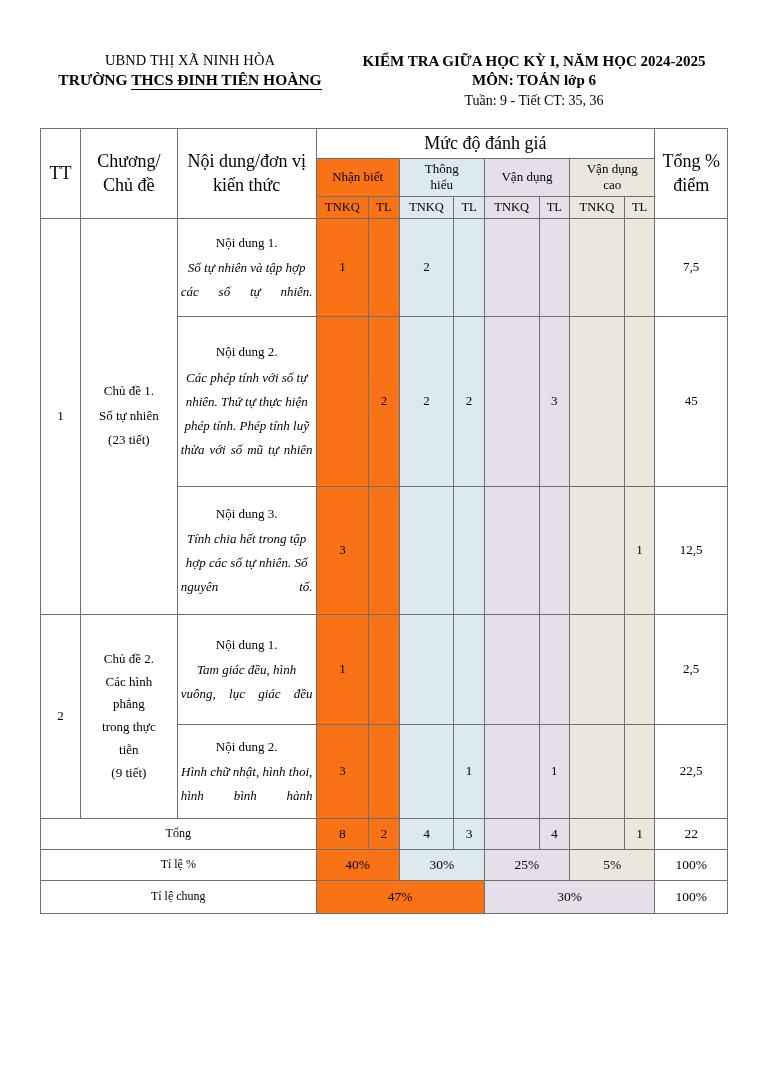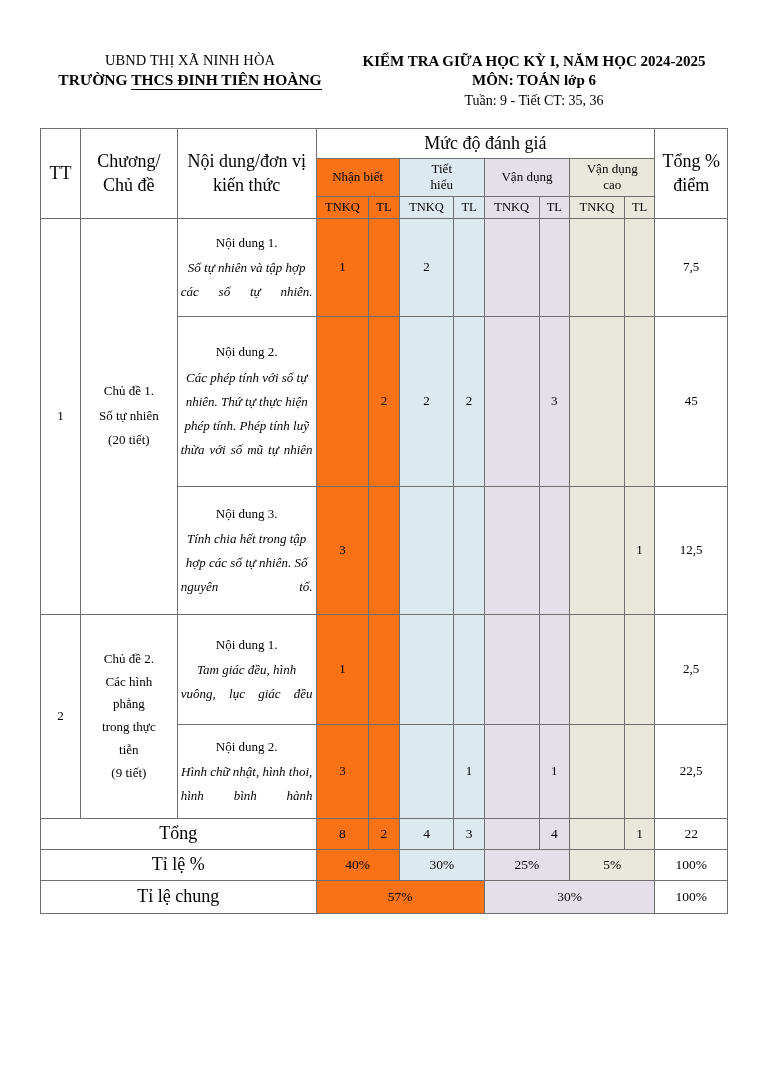--- a/index.html
+++ b/index.html
@@ -151,21 +151,21 @@
     font-style: italic;
   }
   .num-cell {
     font-size: 13px;
     vertical-align: middle;
   }
 
   
   .sum-label {
     font-weight: bold;
-    font-size: 18px;
+    font-size: 12px;
     padding: 5px 0;
   }
   .sum-num {
     font-weight: bold;
     font-size: 13.5px;
   }
   .rowh-tong  td { height: 26px; }
   .rowh-tl    td { height: 26px; }
   .rowh-tlc   td { height: 28px; }
 </style>
@@ -217,21 +217,21 @@
         <td class="h-main c-none" rowspan="3">
           <div>Tổng %</div>
           <div>điểm</div>
         </td>
       </tr>
       <tr>
         <td class="h-lvl c-nb" colspan="2">
           <div>Nhận biết</div>
         </td>
         <td class="h-lvl c-th" colspan="2">
-          <div>Tiết</div>
+          <div>Thông</div>
           <div>hiểu</div>
         </td>
         <td class="h-lvl c-vd" colspan="2">
           <div>Vận dụng</div>
         </td>
         <td class="h-lvl c-vdc" colspan="2">
           <div>Vận dụng</div>
           <div>cao</div>
         </td>
       </tr>
@@ -246,21 +246,21 @@
         <td class="h-sub c-vdc">TL</td>
       </tr>
     </thead>
     <tbody>
 
       <tr style="height:98px">
         <td class="tt-cell c-none" rowspan="3">1</td>
         <td class="topic-cell c-none" rowspan="3">
           <div>Chủ đề 1.</div>
           <div>Số tự  nhiên</div>
-          <div>(20 tiết)</div>
+          <div>(23 tiết)</div>
         </td>
         <td class="content-cell c-none">
           <span class="cc-title">Nội dung 1.</span>
           <span class="cc-body">Số tự nhiên và tập hợp các số tự nhiên.</span>
         </td>
         <td class="num-cell c-nb">1</td>
         <td class="num-cell c-nb"></td>
         <td class="num-cell c-th">2</td>
         <td class="num-cell c-th"></td>
         <td class="num-cell c-vd"></td>
@@ -360,21 +360,21 @@
         <td class="sum-label c-none" colspan="3">Tỉ lệ %</td>
         <td class="sum-num c-nb" colspan="2">40%</td>
         <td class="sum-num c-th" colspan="2">30%</td>
         <td class="sum-num c-vd" colspan="2">25%</td>
         <td class="sum-num c-vdc" colspan="2">5%</td>
         <td class="sum-num c-none">100%</td>
       </tr>
 
       <tr class="rowh-tlc">
         <td class="sum-label c-none" colspan="3">Tỉ lệ chung</td>
-        <td class="sum-num c-nb" colspan="4">57%</td>
+        <td class="sum-num c-nb" colspan="4">47%</td>
         <td class="sum-num c-vd" colspan="4">30%</td>
         <td class="sum-num c-none">100%</td>
       </tr>
 
     </tbody>
   </table>
 
 </div>
 
 </body></html>

